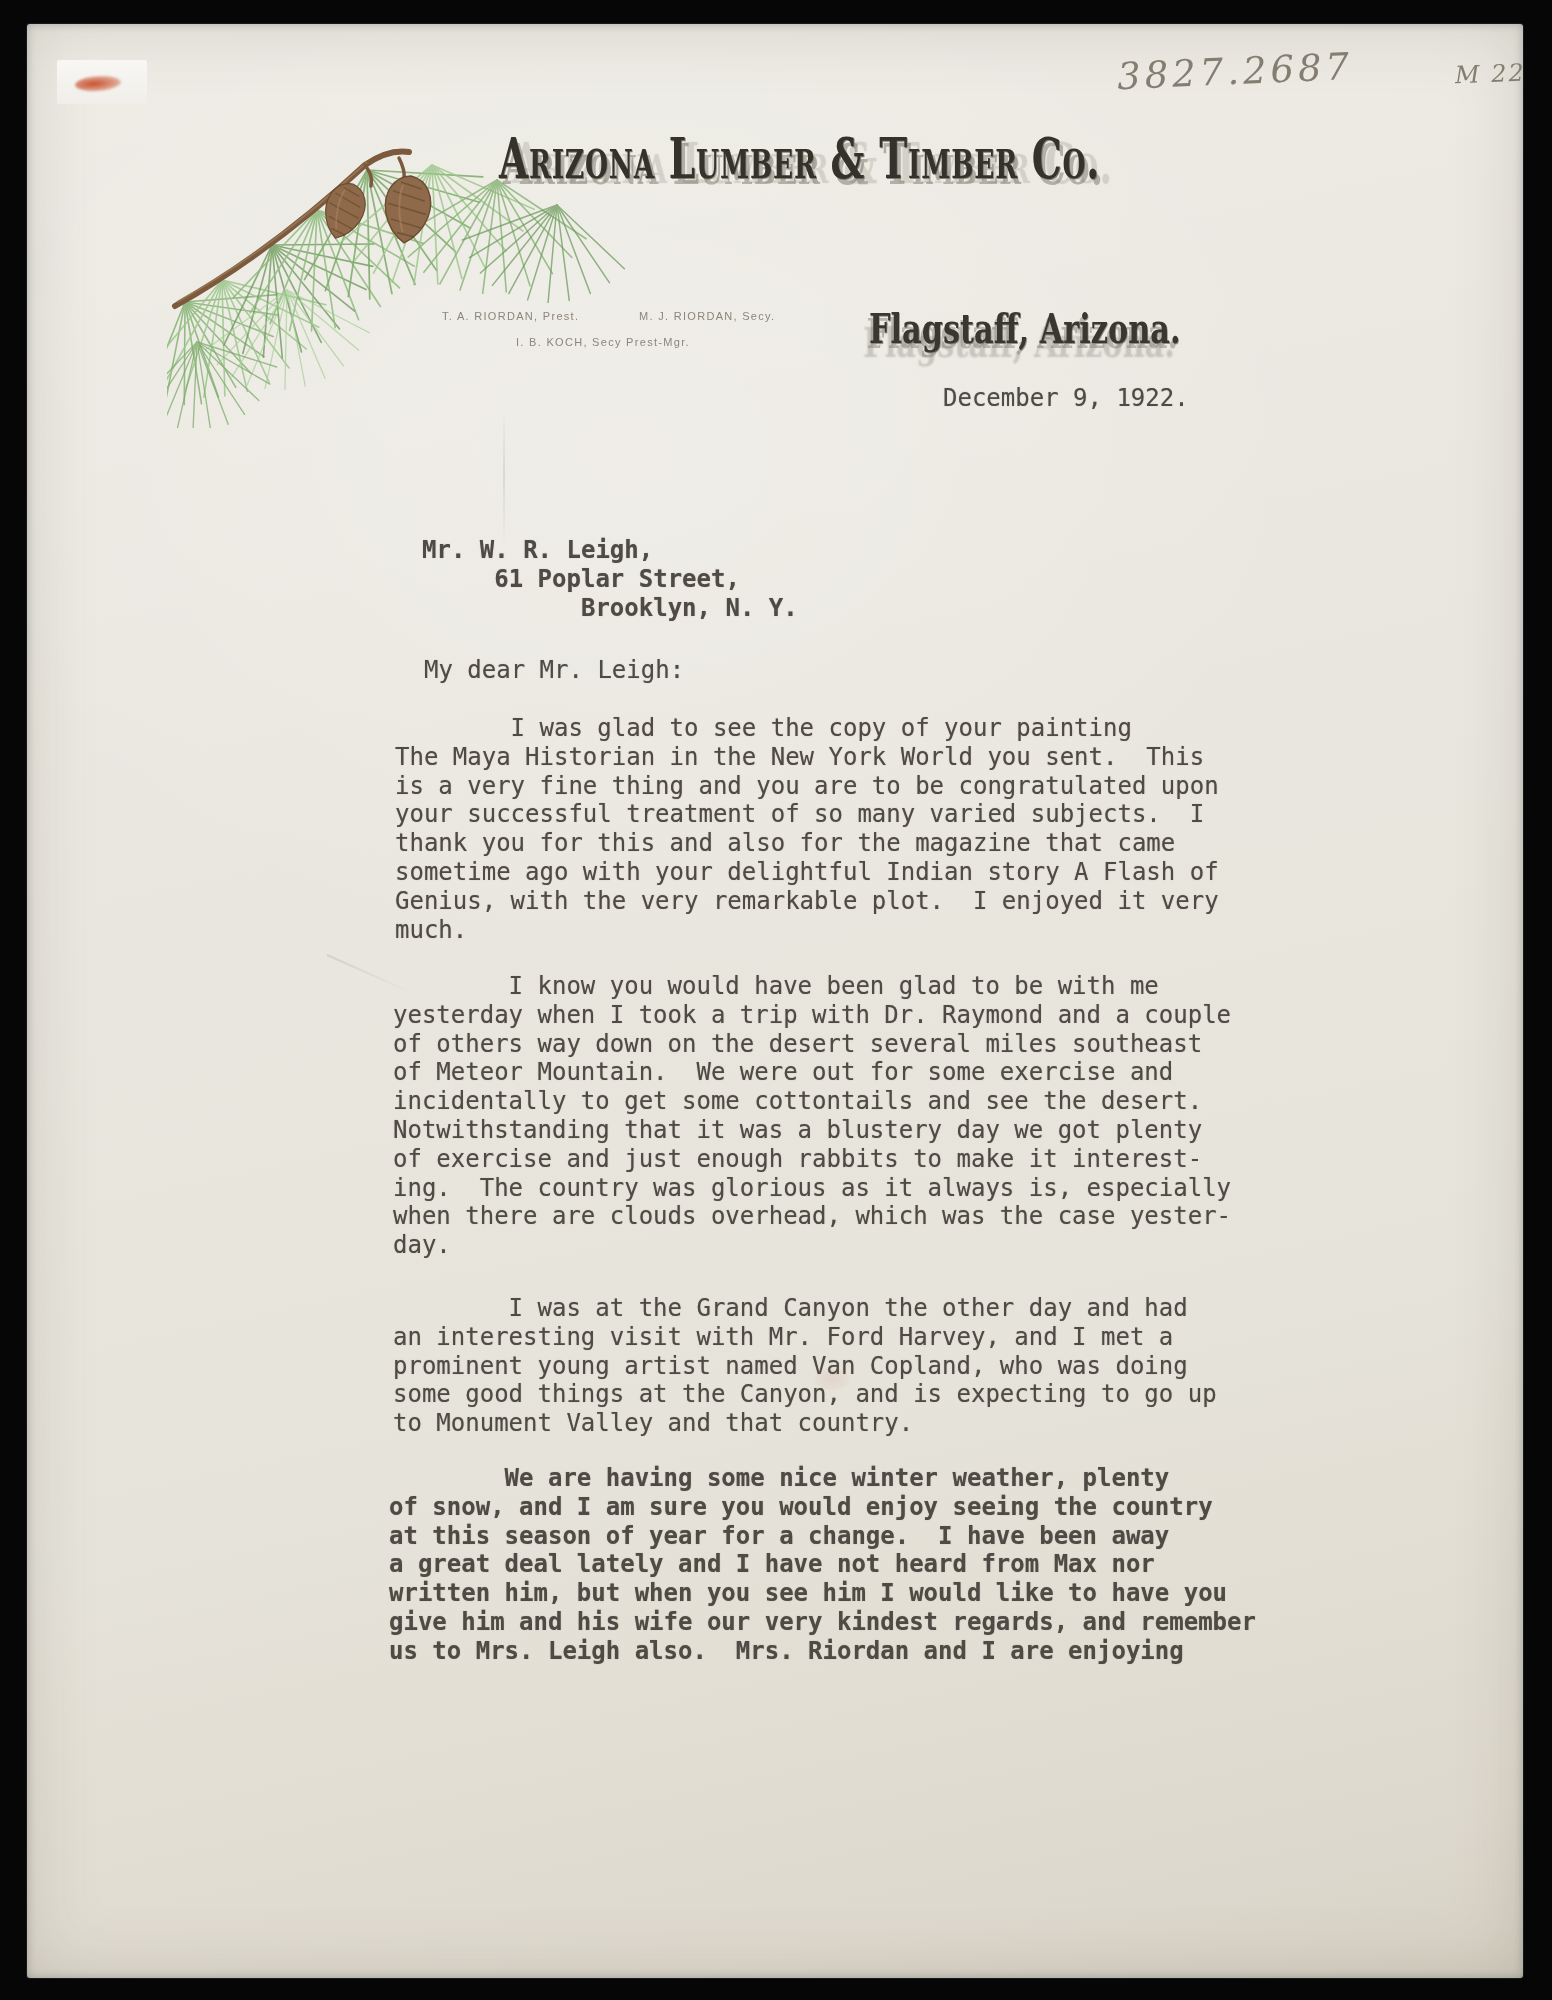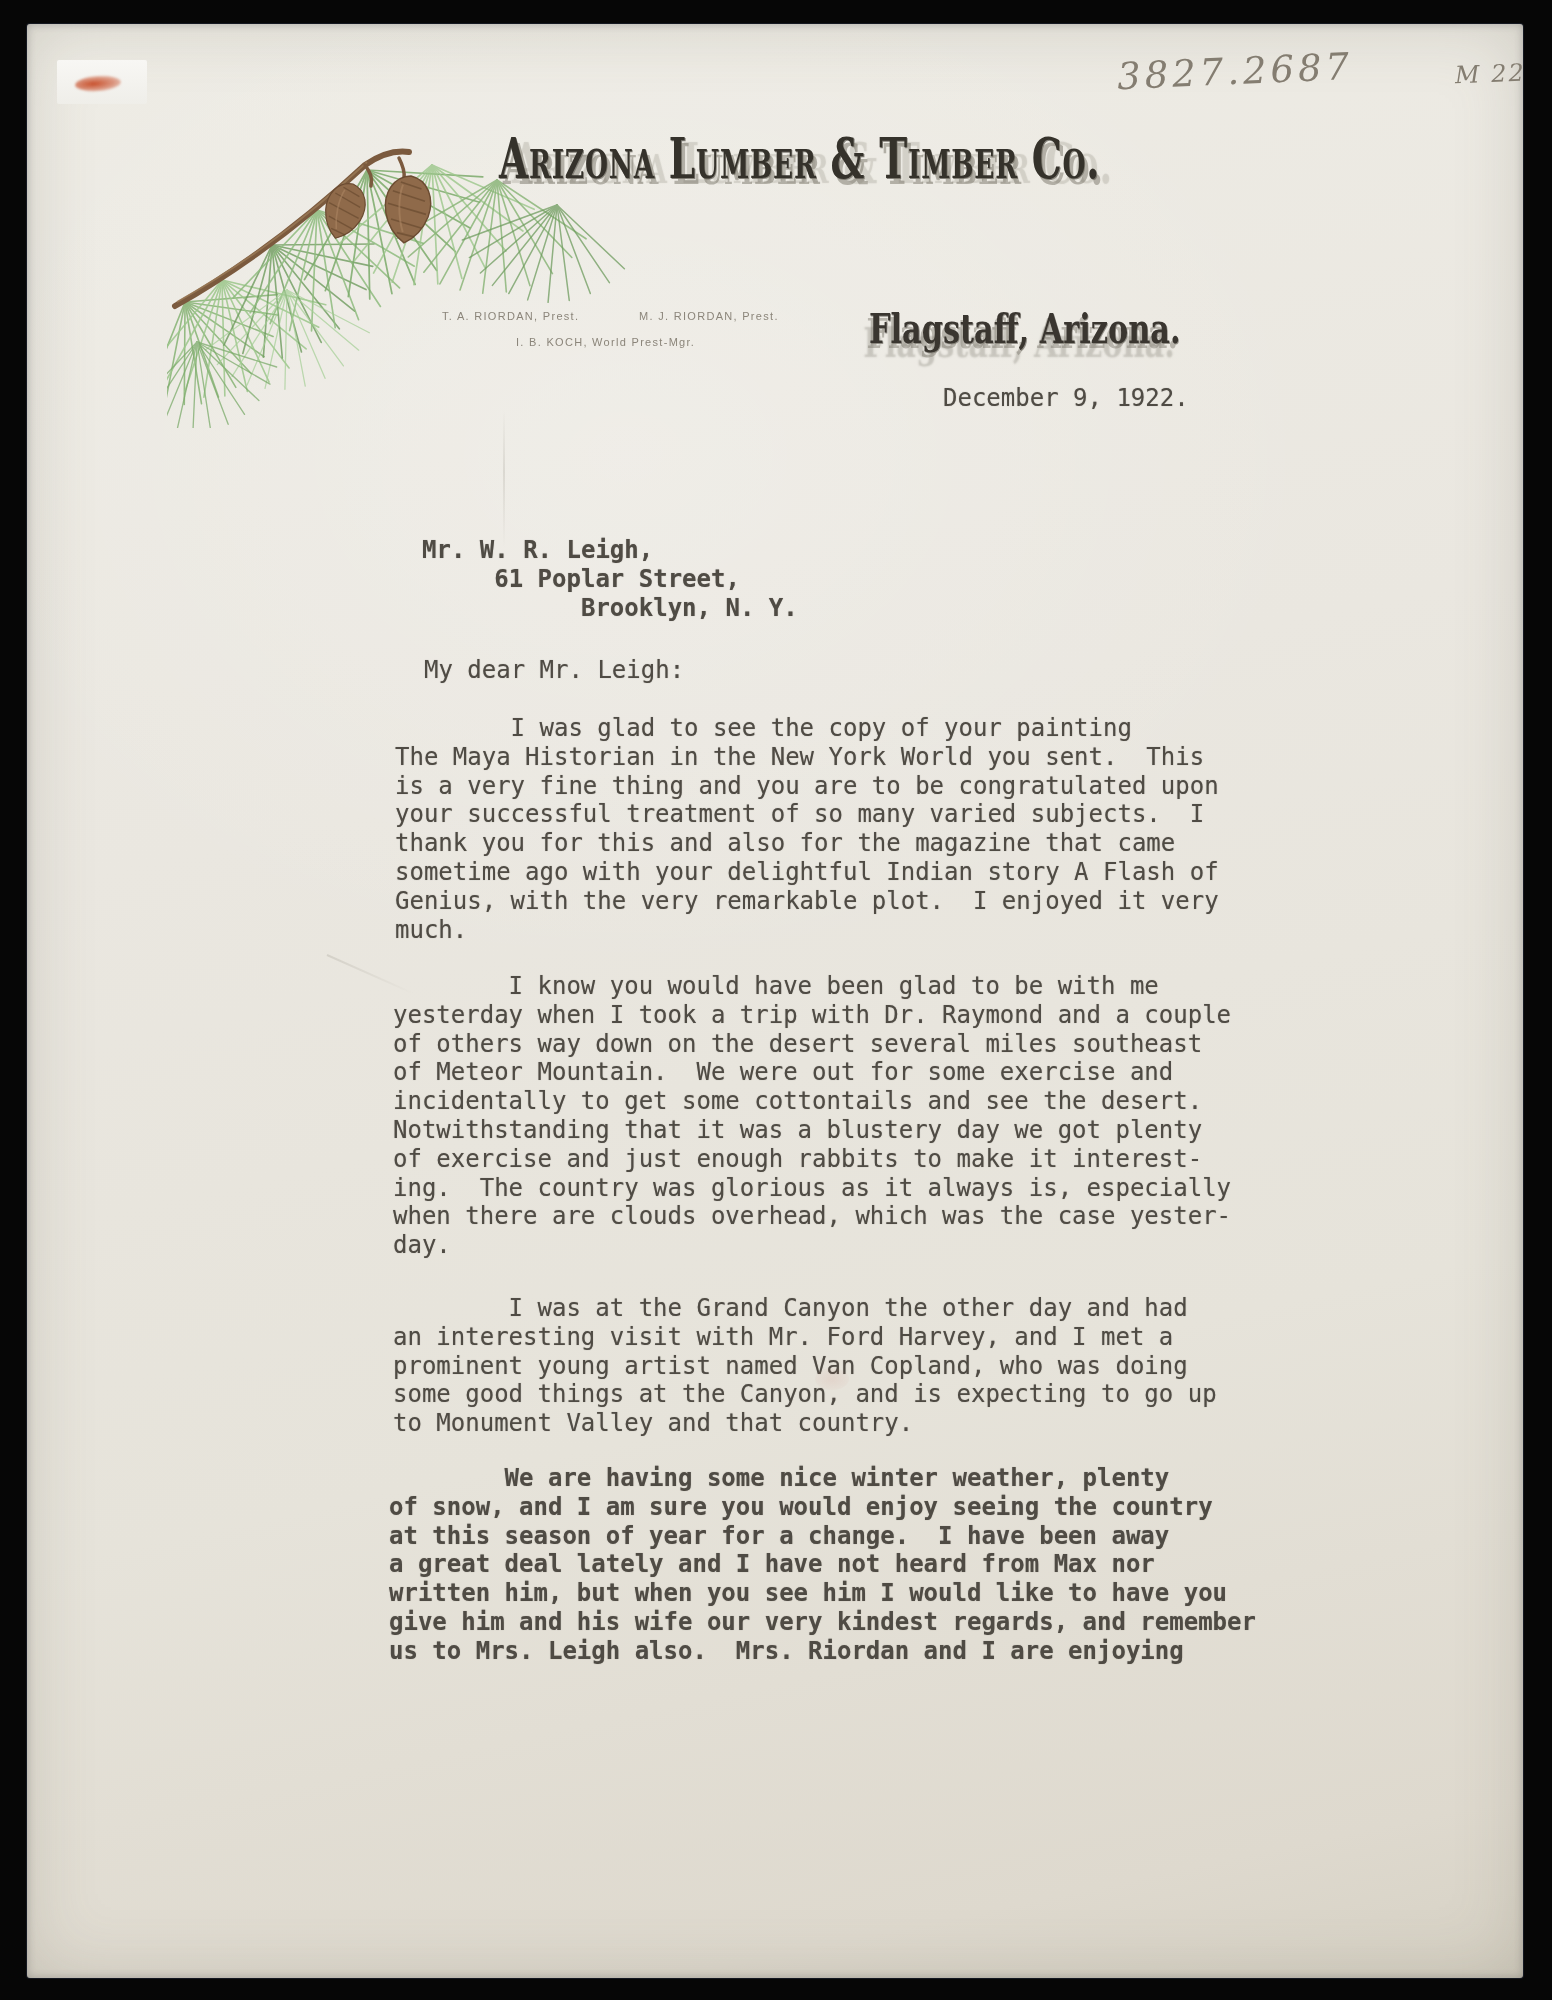--- a/index.html
+++ b/index.html
@@ -126,22 +126,22 @@
       <path d="M 10 192 C 70 158, 130 117, 200 52" stroke="#9b7a58" stroke-width="1.8" fill="none" opacity="0.8"></path>
       <path d="M 198 55 C 203 62, 206 68, 204 76 M 232 48 C 236 56, 238 62, 237 68" stroke="#7b5a3e" stroke-width="3.5" fill="none" stroke-linecap="round"></path>
 
       <use href="#cone" transform="translate(186,74) rotate(18)"></use>
       <use href="#cone" transform="translate(244,66) rotate(6) scale(1.18)"></use>
     </svg>
 
     <div class="company">Arizona Lumber &amp; Timber Co.</div>
 
     <div class="officers-line off-1">T. A. RIORDAN, Prest.</div>
-    <div class="officers-line off-2">M. J. RIORDAN, Prest.</div>
-    <div class="officers-line off-3">I. B. KOCH, World Prest-Mgr.</div>
+    <div class="officers-line off-2">M. J. RIORDAN, Secy.</div>
+    <div class="officers-line off-3">I. B. KOCH, Secy Prest-Mgr.</div>
 
     <div class="location">Flagstaff, Arizona.</div>
 
     <div class="type date">December 9, 1922.</div>
 
     <div class="type address">Mr. W. R. Leigh,
      61 Poplar Street,
            Brooklyn, N. Y.</div>
 
     <div class="type salutation">My dear Mr. Leigh:</div>

